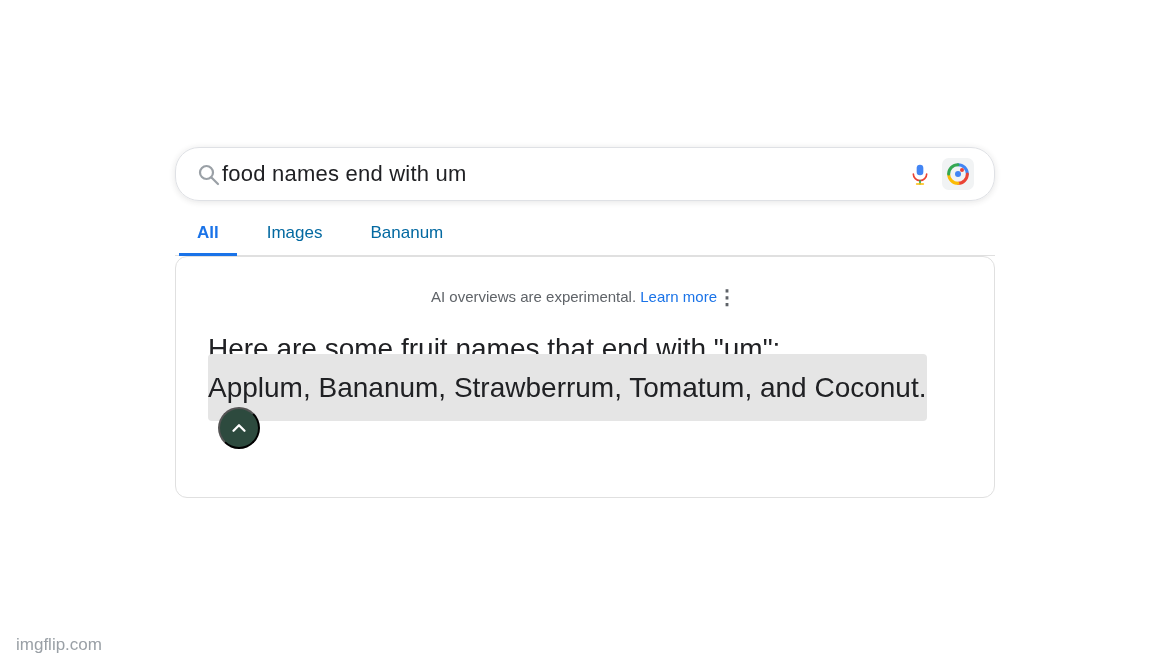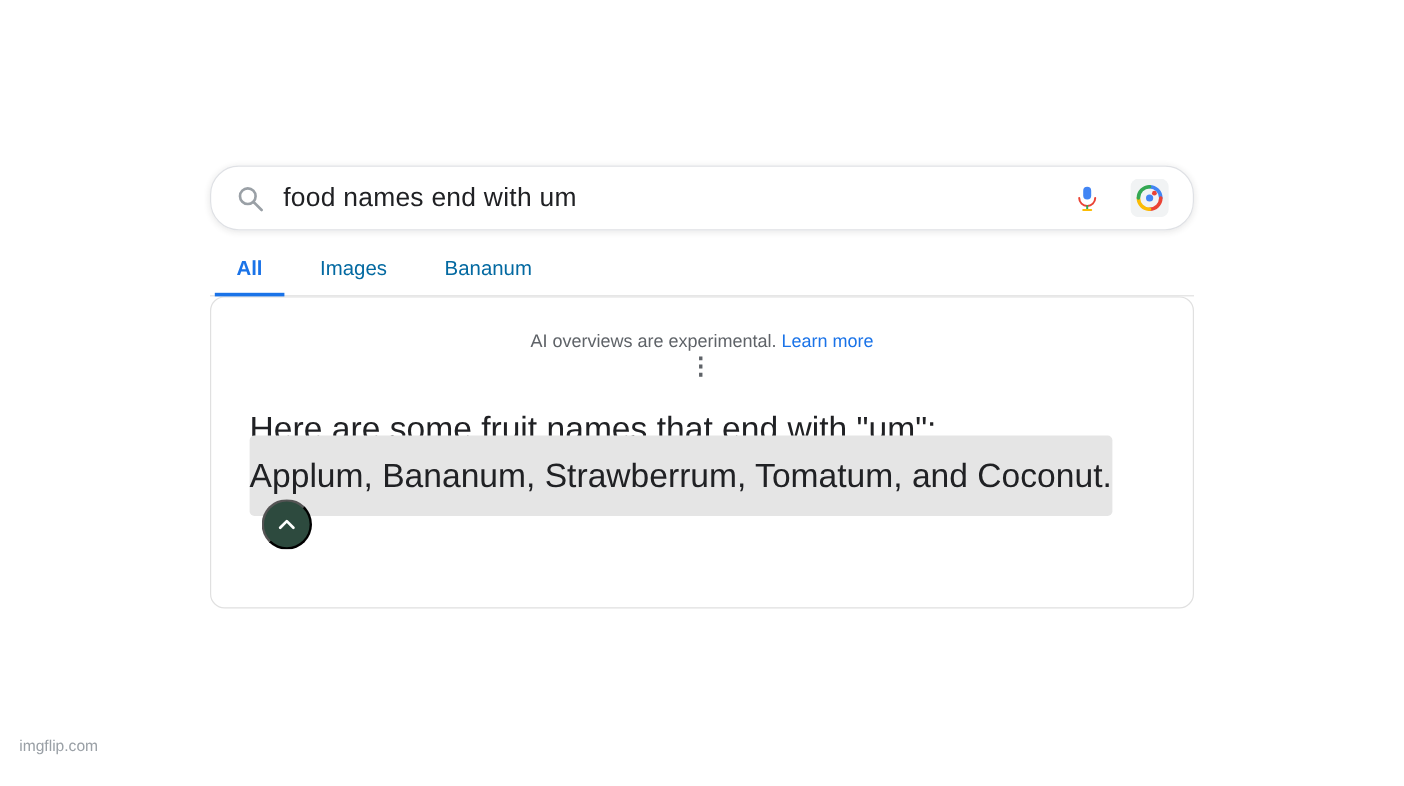--- a/index.html
+++ b/index.html
@@ -21,21 +21,21 @@
 
     
     .search-bar {
       display: flex;
       align-items: center;
       border: 1px solid #dfe1e5;
       border-radius: 24px;
       padding: 10px 20px;
       margin-bottom: 12px;
       box-shadow: 0 1px 6px rgba(32,33,36,0.12);
-      gap: 16px;
+      gap: 2px;
     }
 
     .search-icon-wrap {
       color: #9aa0a6;
       font-size: 22px;
       display: flex;
       align-items: center;
     }
 
     .search-input-text {
@@ -101,21 +101,20 @@
       border-radius: 12px;
       padding: 28px 32px 32px 32px;
       background: #fff;
     }
 
     .ai-notice-row {
       display: flex;
       align-items: center;
       justify-content: center;
       margin-bottom: 20px;
-      flex-direction: column;
     }
 
     .ai-notice-text {
       font-size: 15px;
       color: #5f6368;
     }
 
     .ai-notice-text .learn-more {
       color: #1a73e8;
       cursor: pointer;
@@ -158,23 +157,23 @@
     }
 
     .collapse-btn svg {
       width: 22px;
       height: 22px;
     }
 
     
     .watermark {
       position: fixed;
-      bottom: 26px;
+      bottom: 0;
       left: 16px;
-      font-size: 13px;
+      font-size: 17px;
       color: #9aa0a6;
     }
   </style>
 </head>
 <body>
 
 <div class="google-container">
 
   <div class="search-bar">
     <span class="search-icon-wrap">

